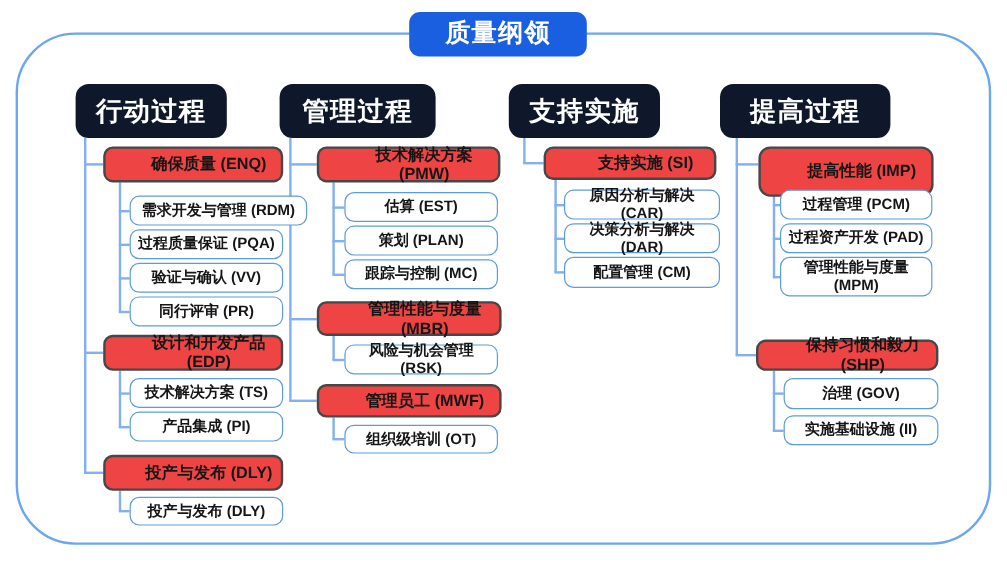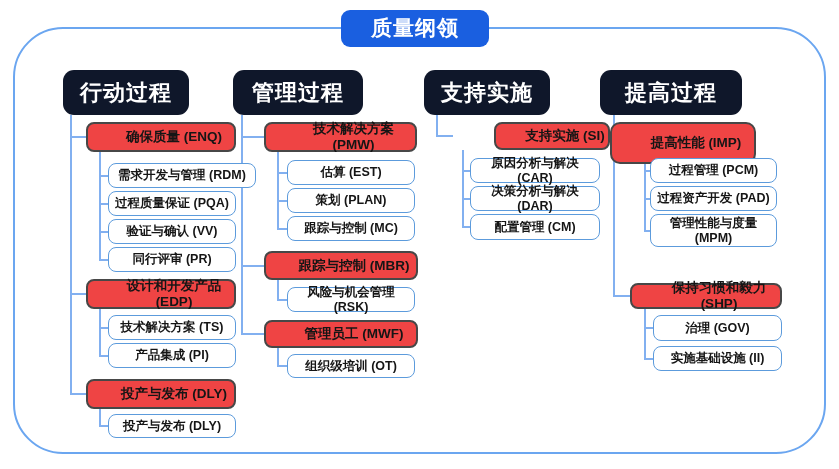--- a/index.html
+++ b/index.html
@@ -70,53 +70,53 @@
   <div class="hl" style="left:99px;top:327px;width:9px;"></div>
   <div class="hl" style="left:99px;top:355px;width:9px;"></div>
   <div class="vl" style="left:99px;top:409px;height:17px;"></div>
   <div class="hl" style="left:99px;top:425px;width:9px;"></div>
 
   <div class="box hdr" style="left:233px;top:70px;width:130px;height:45px;">管理过程</div>
   <div class="box grp" style="left:264px;top:122px;width:153px;height:30px;">技术解决方案 (PMW)</div>
   <div class="box leaf" style="left:287px;top:160px;width:128px;height:25px;">估算 (EST)</div>
   <div class="box leaf" style="left:287px;top:188px;width:128px;height:25px;">策划 (PLAN)</div>
   <div class="box leaf" style="left:287px;top:216px;width:128px;height:25px;">跟踪与控制 (MC)</div>
-  <div class="box grp" style="left:264px;top:251px;width:154px;height:29px;">跟踪与控制 (MBR)</div>
+  <div class="box grp" style="left:264px;top:251px;width:154px;height:29px;">管理性能与度量 (MBR)</div>
   <div class="box leaf" style="left:287px;top:287px;width:128px;height:25px;">风险与机会管理 (RSK)</div>
   <div class="box grp" style="left:264px;top:320px;width:154px;height:28px;">管理员工 (MWF)</div>
   <div class="box leaf" style="left:287px;top:354px;width:128px;height:24px;">组织级培训 (OT)</div>
 
   <div class="vl" style="left:241px;top:115px;height:219px;"></div>
   <div class="hl" style="left:241px;top:136px;width:23px;"></div>
   <div class="hl" style="left:241px;top:265px;width:23px;"></div>
   <div class="hl" style="left:241px;top:333px;width:23px;"></div>
   <div class="vl" style="left:277px;top:152px;height:77px;"></div>
   <div class="hl" style="left:277px;top:172px;width:10px;"></div>
   <div class="hl" style="left:277px;top:200px;width:10px;"></div>
   <div class="hl" style="left:277px;top:228px;width:10px;"></div>
   <div class="vl" style="left:277px;top:280px;height:20px;"></div>
   <div class="hl" style="left:277px;top:299px;width:10px;"></div>
   <div class="vl" style="left:277px;top:348px;height:18px;"></div>
   <div class="hl" style="left:277px;top:365px;width:10px;"></div>
 
   <div class="box hdr" style="left:424px;top:70px;width:126px;height:45px;">支持实施</div>
-  <div class="box grp" style="left:453px;top:122px;width:116px;height:28px;margin-left:41px;">支持实施 (SI)</div>
+  <div class="box grp" style="left:453px;top:122px;width:144px;height:28px;">支持实施 (SI)</div>
   <div class="box leaf" style="left:470px;top:158px;width:130px;height:25px;">原因分析与解决 (CAR)</div>
   <div class="box leaf" style="left:470px;top:214px;width:130px;height:26px;">配置管理 (CM)</div>
   <div class="box leaf" style="left:470px;top:186px;width:130px;height:25px;">决策分析与解决 (DAR)</div>
 
   <div class="vl" style="left:436px;top:115px;height:21px;"></div>
   <div class="hl" style="left:436px;top:135px;width:17px;"></div>
   <div class="vl" style="left:462px;top:150px;height:77px;"></div>
   <div class="hl" style="left:462px;top:170px;width:8px;"></div>
   <div class="hl" style="left:462px;top:198px;width:8px;"></div>
   <div class="hl" style="left:462px;top:226px;width:8px;"></div>
 
   <div class="box hdr" style="left:600px;top:70px;width:142px;height:45px;">提高过程</div>
-  <div class="box grp" style="left:610px;top:122px;width:146px;height:42px;border-radius:10px;">提高性能 (IMP)</div>
+  <div class="box grp" style="left:632px;top:122px;width:146px;height:42px;border-radius:10px;">提高性能 (IMP)</div>
   <div class="box leaf" style="left:650px;top:158px;width:127px;height:25px;">过程管理 (PCM)</div>
   <div class="box leaf" style="left:650px;top:186px;width:127px;height:25px;">过程资产开发 (PAD)</div>
   <div class="box leaf" style="left:650px;top:214px;width:127px;height:33px;">管理性能与度量 (MPM)</div>
   <div class="box grp" style="left:630px;top:283px;width:152px;height:26px;">保持习惯和毅力 (SHP)</div>
   <div class="box leaf" style="left:653px;top:315px;width:129px;height:26px;">治理 (GOV)</div>
   <div class="box leaf" style="left:653px;top:346px;width:129px;height:25px;">实施基础设施 (II)</div>
 
   <div class="vl" style="left:613px;top:115px;height:181px;"></div>
   <div class="hl" style="left:613px;top:136px;width:19px;"></div>
   <div class="hl" style="left:613px;top:295px;width:17px;"></div>

